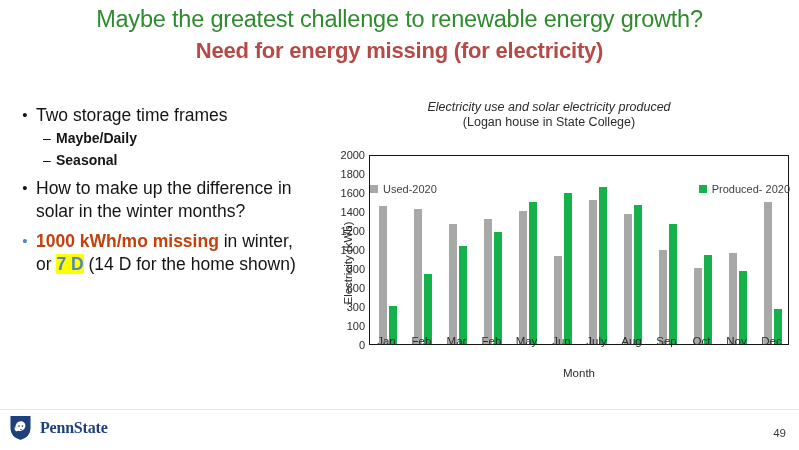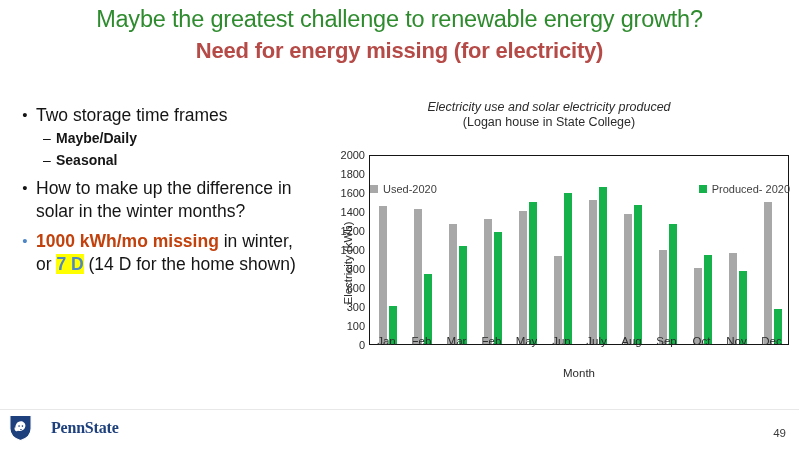--- a/index.html
+++ b/index.html
@@ -157,21 +157,21 @@
   
   .footer-rule {
     position: absolute;
     left: 0; top: 409px;
     width: 799px; height: 1px;
     background: #e8e8e8;
   }
   .logo {
     position: absolute;
     left: 8px; top: 414px;
-    display: flex; align-items: center; gap: 18px;
+    display: flex; align-items: center; gap: 7px;
   }
   .logo-mark { width: 25px; height: 28px; display: block; }
   .logo-text {
     font-family: "Liberation Serif", serif;
     font-size: 16px;
     font-weight: 700;
     color: #1e407c;
     letter-spacing: -0.2px;
   }
   .page-num {

